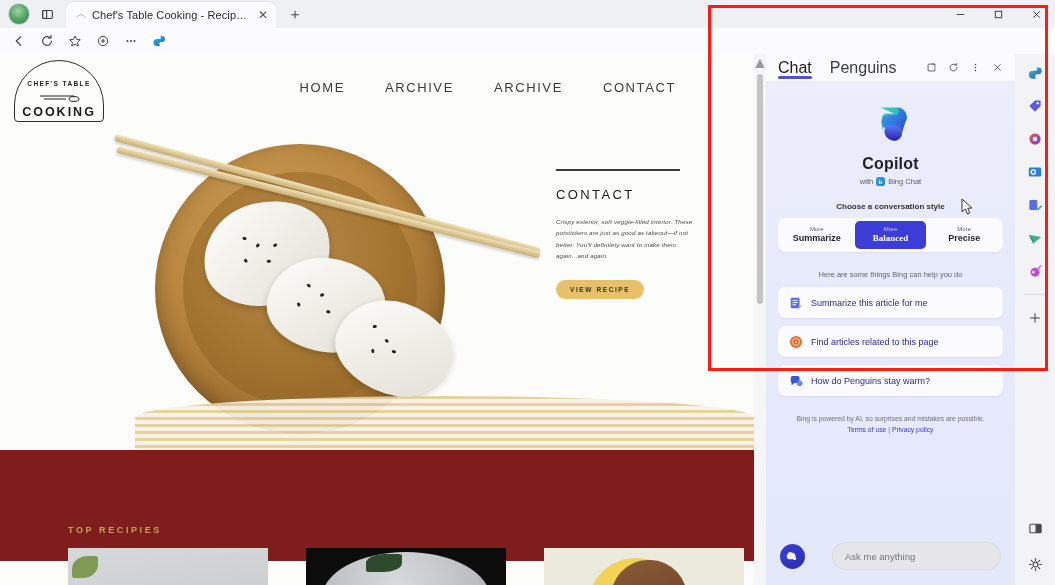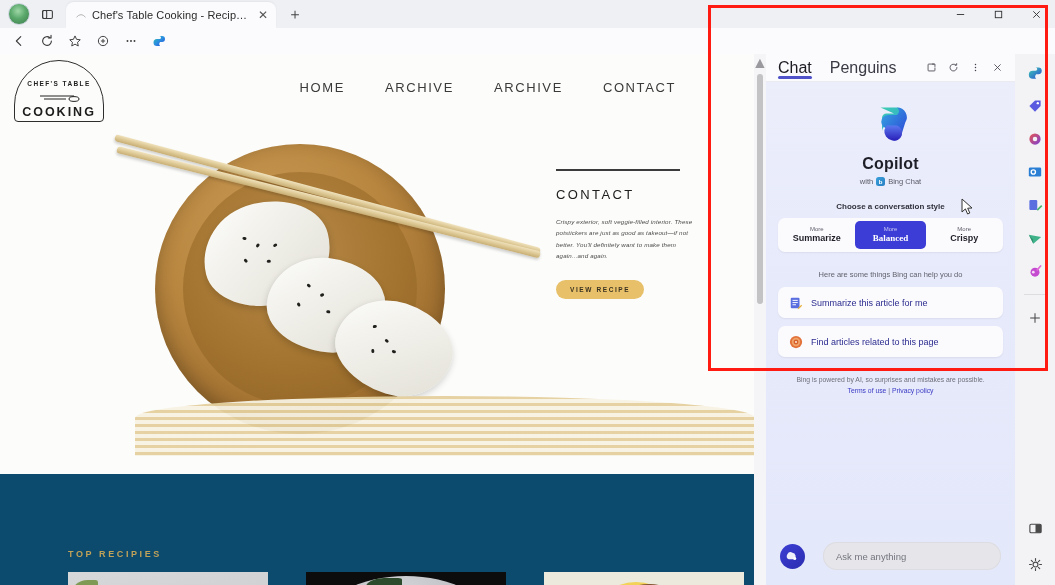--- a/index.html
+++ b/index.html
@@ -123,22 +123,22 @@
                 line-height: 1.5; font-weight: 500; }
   .hero-desc { margin-top: 12px; font-size: 6.2px; line-height: 1.85; color: #4a4a48;
                font-style: italic; letter-spacing: .15px; }
   .hero-btn {
     margin-top: 18px; display: inline-flex; align-items: center; justify-content: center;
     height: 19px; padding: 0 14px; border-radius: 10px;
     background: #e7c069; color: #3b3222; font-size: 6.5px; letter-spacing: 1.6px;
     font-weight: bold;
   }
 
-  .top-section { position: absolute; left: 0; top: 420px; width: 766px; height: 111px;
-                 background: #0c4a6e; }
+  .top-section { position: absolute; left: 0; top: 396px; width: 766px; height: 111px;
+                 background: #7f1d1d; }
   .top-title { position: absolute; left: 68px; top: 75px; font-size: 9px;
                letter-spacing: 2.6px; color: #c0a258; font-weight: bold; }
   .cards { position: absolute; left: 68px; top: 98px; display: flex; gap: 38px; }
   .card { width: 200px; height: 75px; overflow: hidden; }
   .card.soup { background: linear-gradient(170deg,#d7d8da 0%, #c9cacb 100%); position: relative; }
   .leaf { position: absolute; border-radius: 60% 10% 60% 10%; background: #7f9a54; }
   .card.pasta { position: relative; background: #0c0c0c; }
   .plate { position: absolute; left: 16px; top: 4px; width: 168px; height: 92px;
            border-radius: 50%; background: radial-gradient(circle at 45% 38%, #d9dadd 0%, #bdbec2 70%, #a6a7ab 100%); }
   .greens { position: absolute; border-radius: 50% 10% 50% 10%; background: #2c4a2c; }
@@ -222,21 +222,21 @@
     box-shadow: 0 1px 2px rgba(0,0,0,.06);
   }
   .sugg-ic { width: 14px; height: 14px; flex: none; }
   .sugg-txt { font-size: 9px; color: #2b2b8f; }
 
   .cp-disclaim { margin-top: 18px; text-align: center; font-size: 6.8px;
                  color: #6f6f7b; line-height: 1.6; padding: 0 14px; }
   .cp-disclaim a { color: #3a3ac4; text-decoration: none; }
 
   .cp-input-bar {
-    height: 52px; display: flex; align-items: center; gap: 18px; padding: 0 14px 6px;
+    height: 52px; display: flex; align-items: center; gap: 27px; padding: 0 14px 6px;
   }
   .cp-avatar { width: 25px; height: 25px; border-radius: 50%;
                background: linear-gradient(140deg,#3d3fd4,#2a2cb0); flex: none;
                display: flex; align-items: center; justify-content: center; }
   .cp-input {
     flex: 1; height: 28px; border-radius: 14px; background: #e6e6ea;
     display: flex; align-items: center; padding: 0 13px;
     font-size: 9.5px; color: #74747f;
     box-shadow: inset 0 0 0 1px #dcdce2;
   }
@@ -499,21 +499,21 @@
         <div class="style-btn">
           <span class="sm">More</span>
           <span class="bg">Summarize</span>
         </div>
         <div class="style-btn selected">
           <span class="sm">More</span>
           <span class="bg">Balanced</span>
         </div>
         <div class="style-btn">
           <span class="sm">More</span>
-          <span class="bg">Crispy</span>
+          <span class="bg">Precise</span>
         </div>
       </div>
 
       <div class="things-label">Here are some things Bing can help you do</div>
 
       <div class="sugg">
         <svg class="sugg-ic" viewBox="0 0 16 16">
           <rect x="2" y="2" width="10" height="12" rx="1.2" fill="#5b6ee0"></rect>
           <line x1="4" y1="5" x2="10" y2="5" stroke="#fff" stroke-width="1.1"></line>
           <line x1="4" y1="7.5" x2="10" y2="7.5" stroke="#fff" stroke-width="1.1"></line>
@@ -526,20 +526,27 @@
       <div class="sugg">
         <svg class="sugg-ic" viewBox="0 0 16 16">
           <circle cx="8" cy="8" r="7" fill="#e2723a"></circle>
             <circle cx="8" cy="8" r="4.8" fill="#f0a468"></circle>
           <circle cx="8" cy="8" r="2.8" fill="#d8602c"></circle>
             <circle cx="8" cy="8" r="1.2" fill="#fbe4cf"></circle>
         </svg>
         <span class="sugg-txt">Find articles related to this page</span>
       </div>
 
+      <div class="sugg">
+        <svg class="sugg-ic" viewBox="0 0 16 16">
+          <path d="M2 4.2 a2 2 0 0 1 2-2 h6 a2 2 0 0 1 2 2 v4 a2 2 0 0 1 -2 2 H6 L3 13 V10.2 a2 2 0 0 1 -1-1.8 Z" fill="#3b55d8"></path>
+          <circle cx="12.2" cy="10.6" r="3.2" fill="#6b86ef"></circle>
+        </svg>
+        <span class="sugg-txt">How do Penguins stay warm?</span>
+      </div>
 
       <div class="cp-disclaim">
         <span>Bing is powered by AI, so surprises and mistakes are possible.</span>
         <a>Terms of use</a>
         <span>|</span>
         <a>Privacy policy</a>
       </div>
     </div>
 
     <div class="cp-input-bar">

